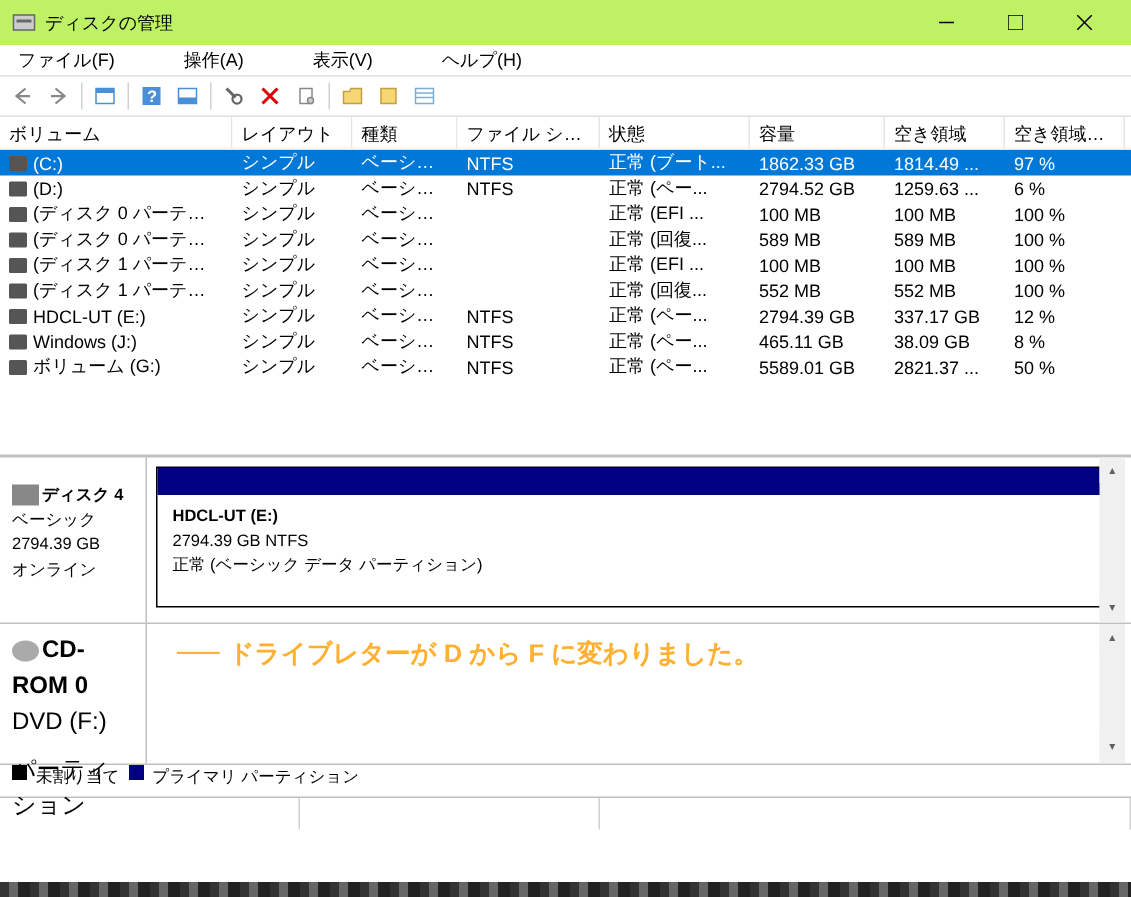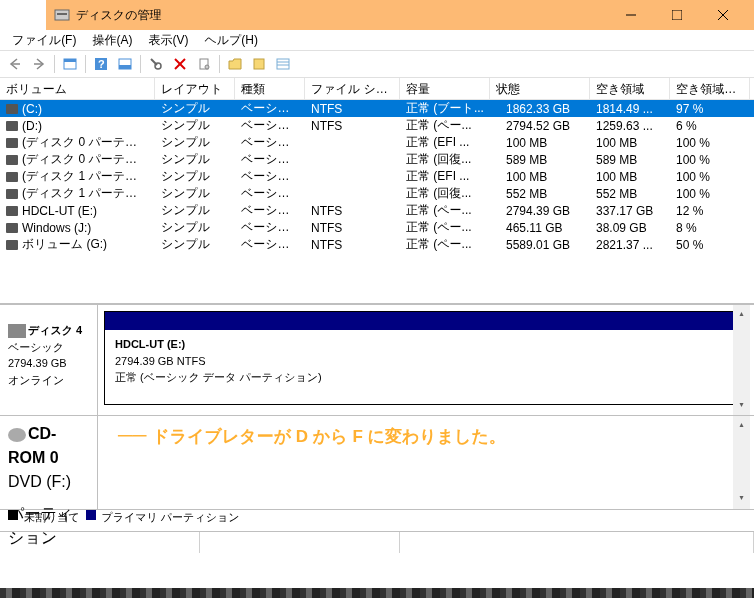--- a/index.html
+++ b/index.html
@@ -1,22 +1,22 @@
 <!DOCTYPE html>
 <html><head>
 <meta charset="utf-8">
 <style>
 * { box-sizing: border-box; margin: 0; padding: 0; }
 body { font-family: "Yu Gothic UI", "Meiryo", sans-serif; font-size: 12px; background: #fff; color: #000; width: 754px; height: 598px; overflow: hidden; position: relative; }
-.titlebar { height: 30px; display: flex; align-items: center; padding: 0 8px; background: #fdba74; margin-left: 46px; }
+.titlebar { height: 30px; display: flex; align-items: center; padding: 0 8px; background: #bef264; }
 .titlebar-icon { width: 16px; height: 16px; margin-right: 6px; }
 .titlebar-text { flex: 1; font-size: 12px; }
 .titlebar-controls { display: flex; }
 .titlebar-btn { width: 46px; height: 30px; display: flex; align-items: center; justify-content: center; }
-.menubar { height: 20px; display: flex; padding: 0 4px; }
+.menubar { height: 20px; display: flex; padding: 0 4px; gap: 30px; }
 .menu-item { padding: 2px 8px; cursor: default; }
 .toolbar { height: 28px; display: flex; align-items: center; padding: 2px 4px; border-top: 1px solid #e0e0e0; border-bottom: 1px solid #e0e0e0; gap: 2px; }
 .tool-btn { width: 22px; height: 22px; display: flex; align-items: center; justify-content: center; }
 .tool-sep { width: 1px; height: 18px; background: #d0d0d0; margin: 0 2px; }
 .table { width: 100%; }
 .thead { display: flex; background: #fff; border-bottom: 1px solid #e5e5e5; height: 22px; }
 .th { border-right: 1px solid #e5e5e5; padding: 3px 6px; font-weight: normal; overflow: hidden; white-space: nowrap; text-overflow: ellipsis; background: #fff; }
 .tbody { }
 .tr { display: flex; height: 17px; align-items: center; }
 .tr.sel { background: #0078d7; color: #fff; }
@@ -158,22 +158,22 @@
       </svg>
     </div>
 </div>
 
 <div class="table">
   <div class="thead">
     <div class="th c0">ボリューム</div>
     <div class="th c1">レイアウト</div>
     <div class="th c2">種類</div>
     <div class="th c3">ファイル システム</div>
+    <div class="th c4">状態</div>
     <div class="th c5">容量</div>
-    <div class="th c4">状態</div>
     <div class="th c6">空き領域</div>
     <div class="th c7">空き領域の割...</div>
   </div>
   <div class="tbody" id="tbody">
       <div class="tr sel">
         <div class="td c0"><span class="vol-icon"></span>(C:)</div>
         <div class="td c1">シンプル</div>
         <div class="td c2">ベーシック</div>
         <div class="td c3">NTFS</div>
         <div class="td c4">正常 (ブート...</div>

